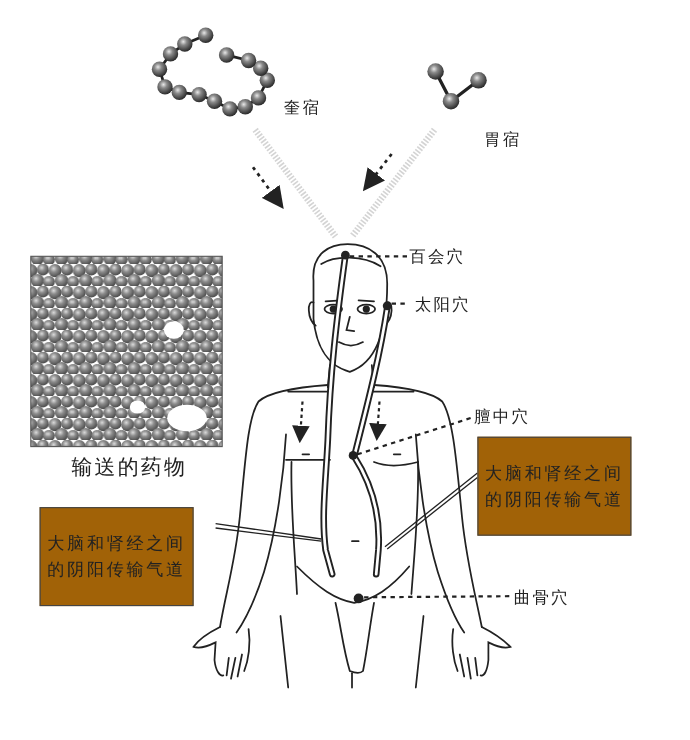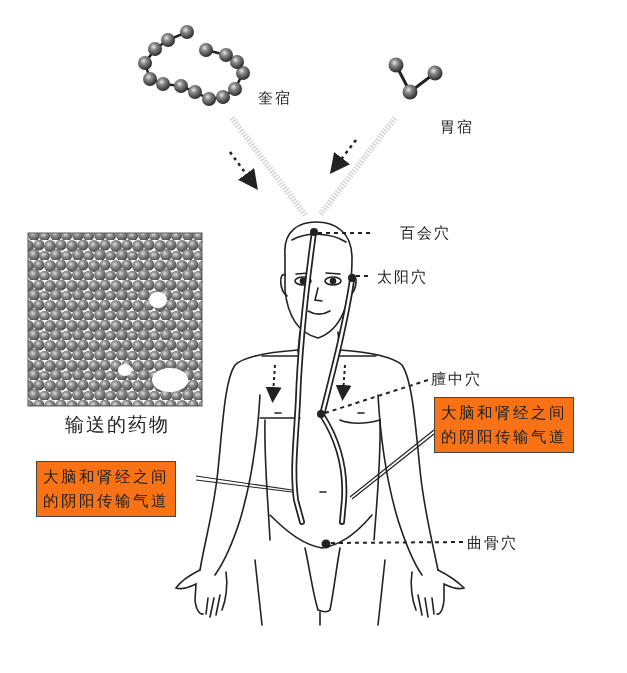--- a/index.html
+++ b/index.html
@@ -1,20 +1,20 @@
 <!DOCTYPE html>
 <html><head>
 <meta charset="utf-8">
 <style>
   html, body { margin:0; padding:0; background:#ffffff; }
   body { width:627px; height:673px; position:relative; overflow:hidden;
          font-family: "DejaVu Sans", "Liberation Sans", sans-serif; color:#222; }
   .stage { position:absolute; left:0; top:0; width:516px; height:673px; }
   .lbl { position:absolute; font-size:15px; letter-spacing:2px; color:#222; white-space:nowrap; line-height:18px; }
-  .box { position:absolute; border:1.5px solid #444; background:#f97316; padding:3px 6px;
+  .box { position:absolute; border:1.5px solid #444; background:#a16207; padding:20px 6px;
          font-size:15.5px; letter-spacing:2.5px; line-height:24px; color:#222; }
   .box div { white-space:nowrap; }
   .drug-caption { position:absolute; font-size:19px; letter-spacing:2px; }
 </style>
 </head>
 <body>
 
 <div class="stage">
 <svg width="627" height="673" viewBox="0 0 627 673" xmlns="http://www.w3.org/2000/svg">
   <defs>
@@ -165,21 +165,21 @@
     <line x1="196" y1="476" x2="292" y2="490"></line>
     <line x1="196" y1="480" x2="292" y2="492"></line>
     <line x1="434" y1="430" x2="350" y2="497"></line>
     <line x1="434" y1="434" x2="352" y2="499"></line>
   </g>
 </svg>
 
 
 <div class="lbl" style="left:258px; top:89px;">奎宿</div>
 <div class="lbl" style="left:440px; top:118px;">胃宿</div>
-<div class="lbl" style="left:372px; top:224px;margin-left:28px;">百会穴</div>
+<div class="lbl" style="left:372px; top:224px;">百会穴</div>
 <div class="lbl" style="left:377px; top:268px;">太阳穴</div>
 <div class="lbl" style="left:431px; top:370px;">膻中穴</div>
 <div class="lbl" style="left:467px; top:534px;">曲骨穴</div>
 <div class="drug-caption" style="left:65px; top:412px;">输送的药物</div>
 
 <div class="box" style="left:434px; top:397px;">
   <div>大脑和肾经之间</div>
   <div>的阴阳传输气道</div>
 </div>
 <div class="box" style="left:36px; top:461px;">

